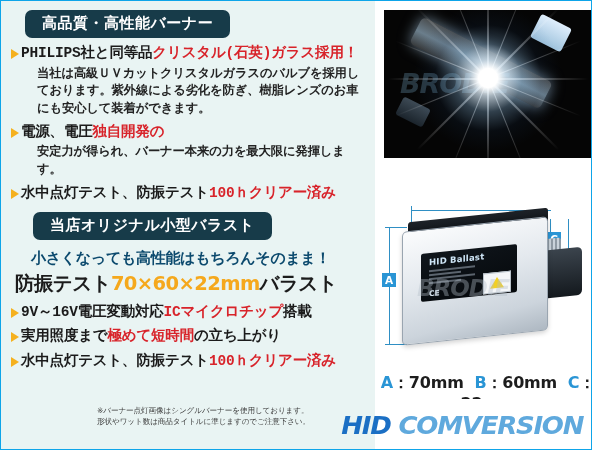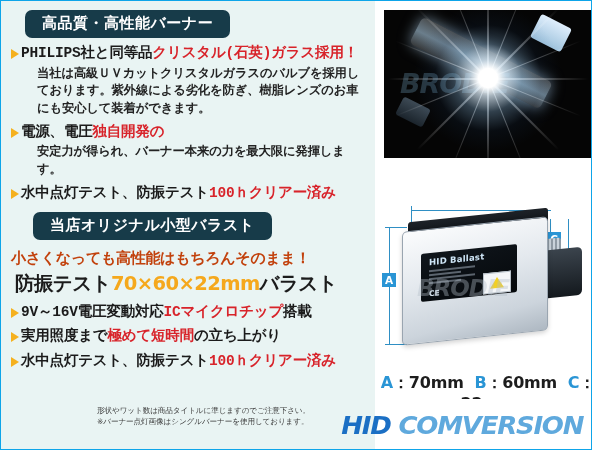--- a/index.html
+++ b/index.html
@@ -81,22 +81,22 @@
     color: #232323;
     line-height: 1.42;
     font-weight: bold;
     margin: 2px 0 0 26px;
     letter-spacing: -0.1px;
   }
 
   .tagline {
     font-size: 15px;
     font-weight: bold;
-    color: #c2410c;
-    margin: 9px 0 0 0;
+    color: #0c4a6e;
+    margin: 9px 0 0 20px;
     letter-spacing: -0.3px;
   }
   .bigline {
     font-size: 19.5px;
     font-weight: bold;
     color: #1b1b1b;
     margin: 2px 0 0 4px;
     letter-spacing: -0.6px;
     white-space: nowrap;
   }
@@ -422,22 +422,22 @@
       <span class="bullet-head"><span>実用照度まで</span><span class="red">極めて短時間</span><span>の立ち上がり</span></span>
     </div>
 
     <div class="bullet-row tight-row">
       <span class="tri"></span>
       <span class="bullet-head"><span>水中点灯テスト、防振テスト</span><span class="red">100ｈクリアー済み</span></span>
     </div>
   </div>
 
   <div class="disclaimer">
+    <div>※バーナー点灯画像はシングルバーナーを使用しております。</div>
     <div>形状やワット数は商品タイトルに準じますのでご注意下さい。</div>
-    <div>※バーナー点灯画像はシングルバーナーを使用しております。</div>
   </div>
 
   <div class="right-panel">
 
     <div class="bulb-photo">
       <div class="bulb-body"></div>
       <div class="bulb-cap"></div>
       <div class="bulb-base"></div>
       <div class="ray r1"></div>
       <div class="ray r2"></div>

